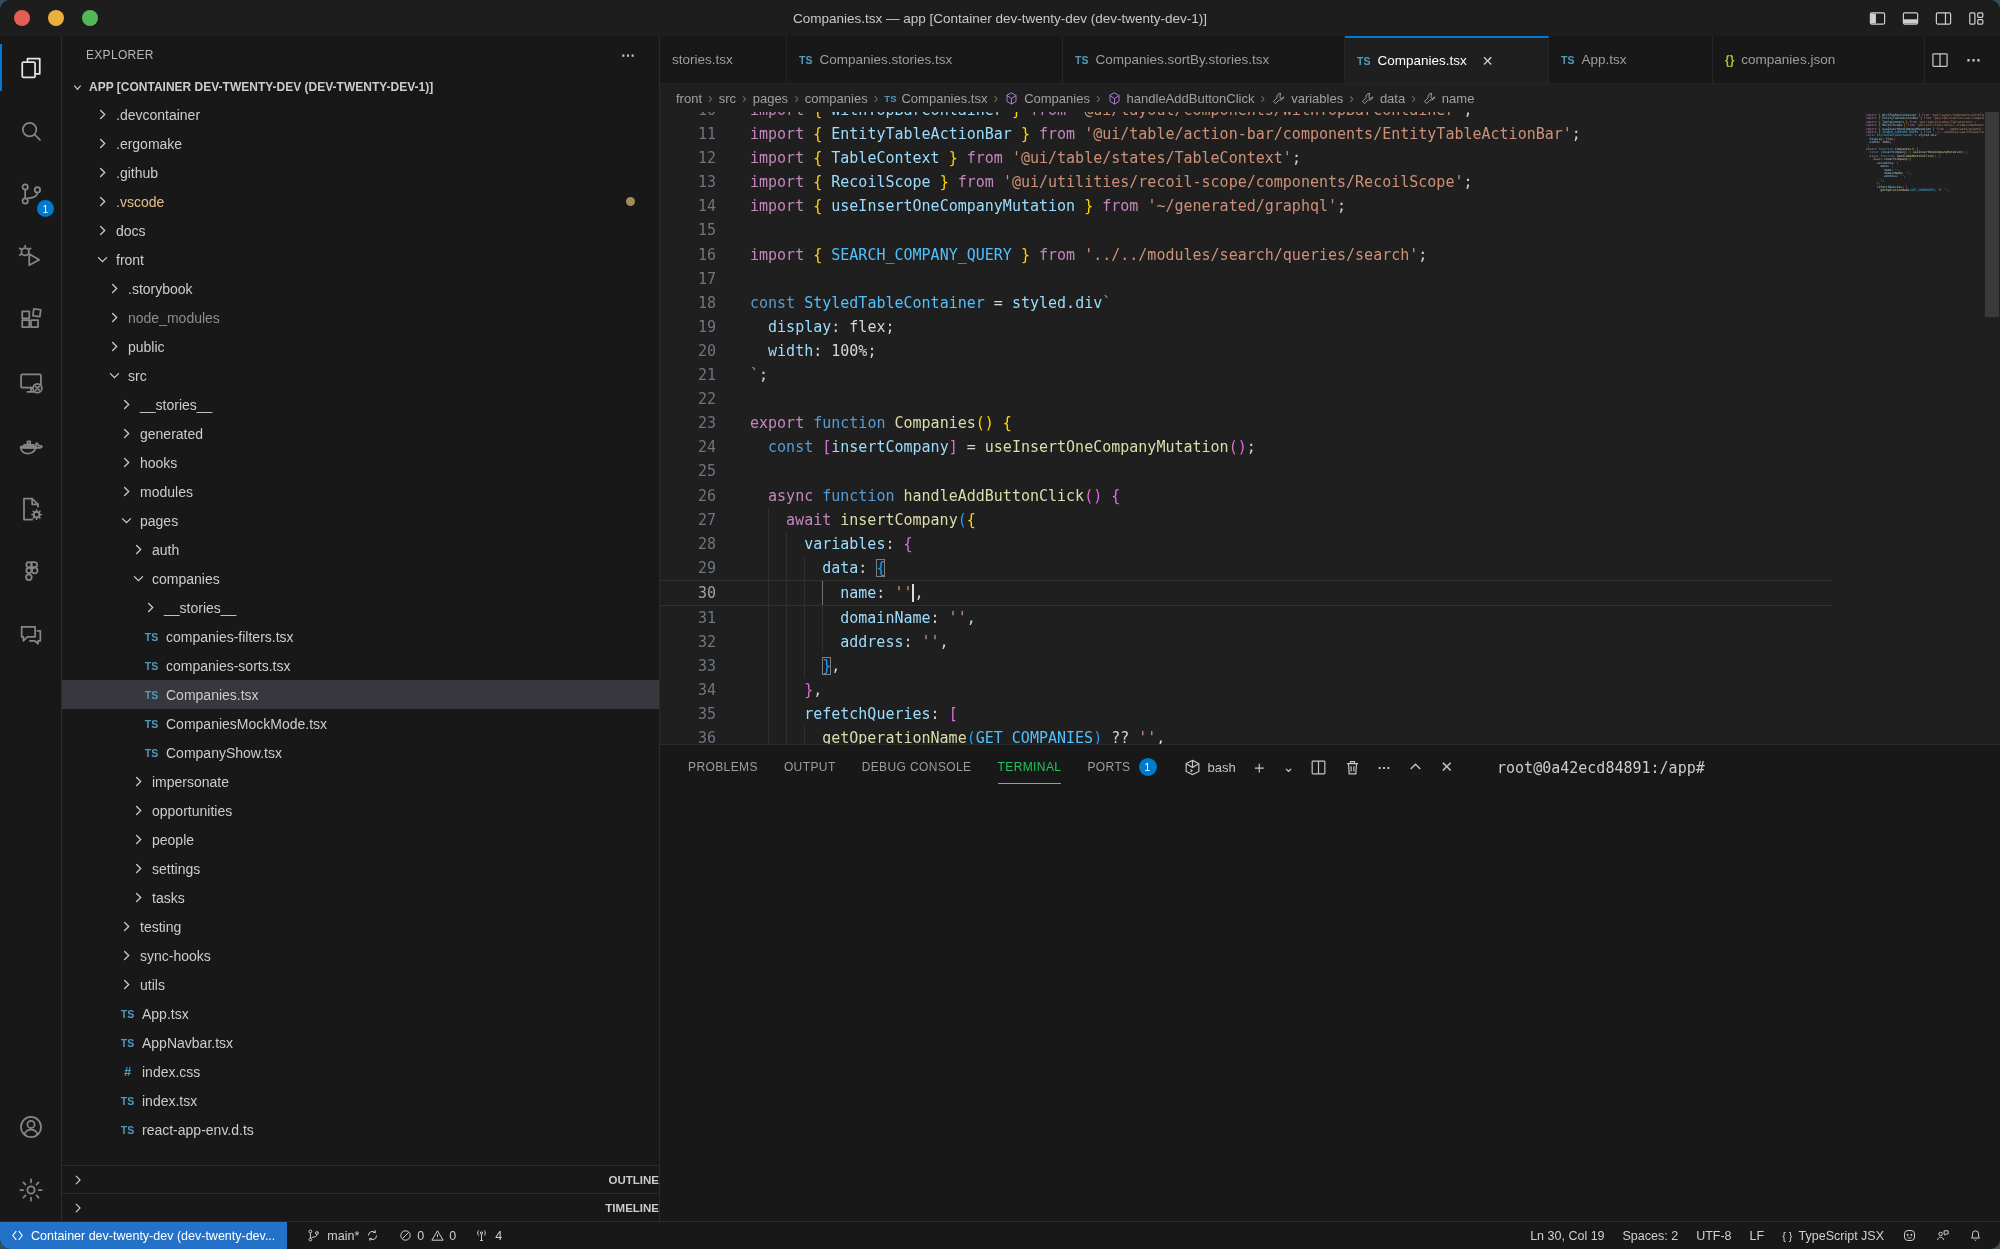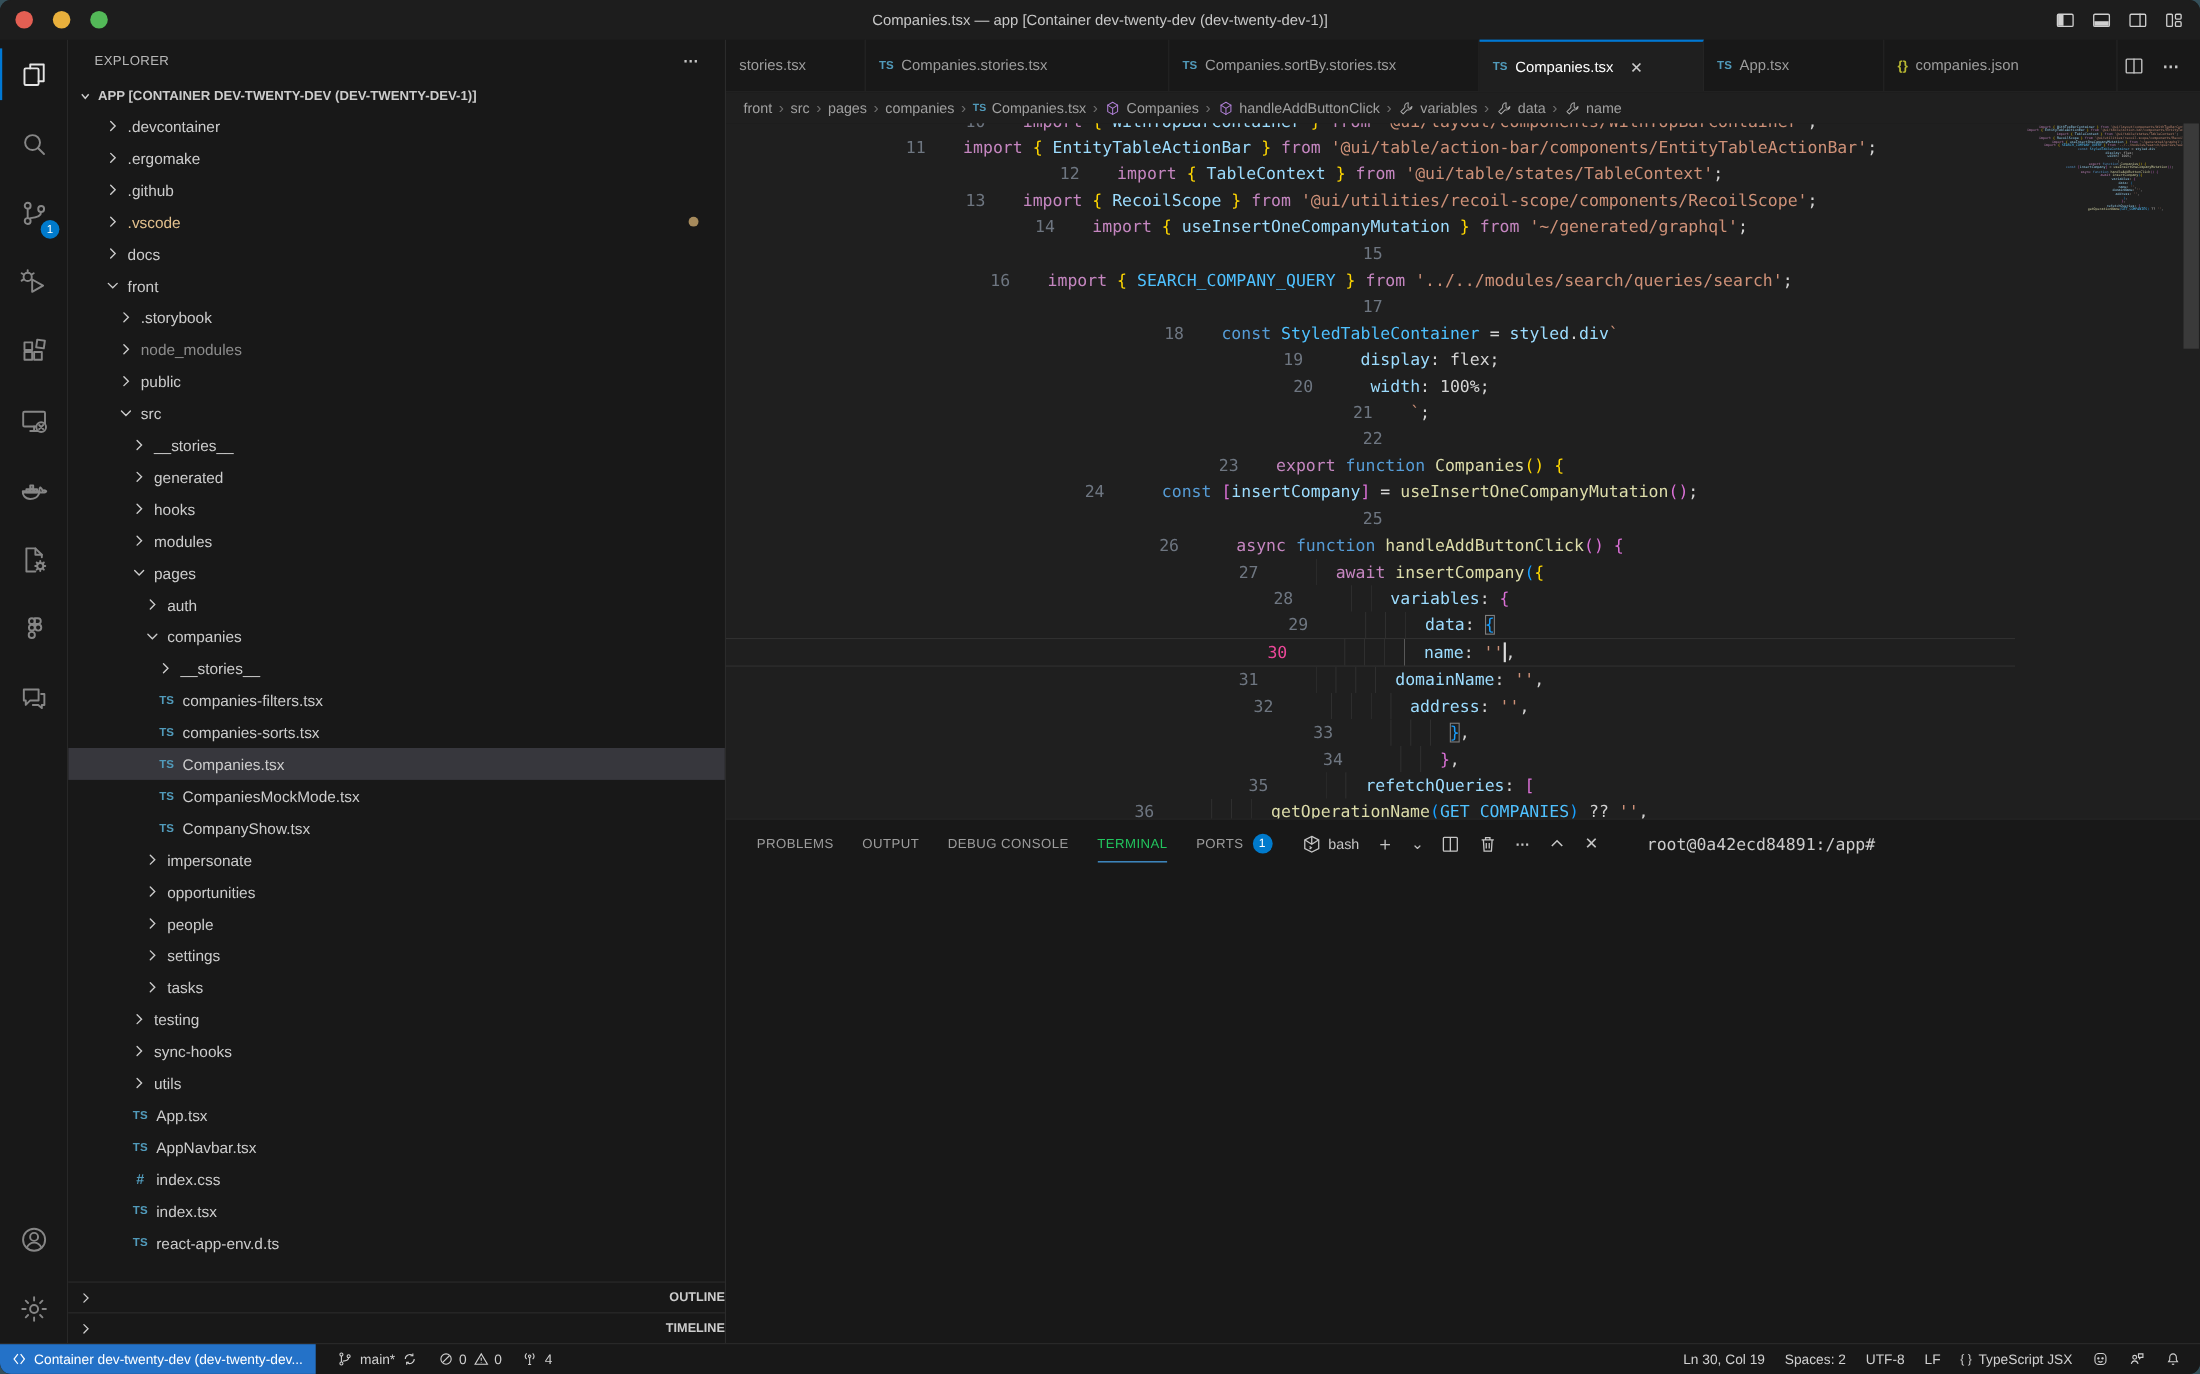--- a/index.html
+++ b/index.html
@@ -71,25 +71,25 @@
   .crumb .cico svg { width:15px; height:15px; display:block; }
   .crumb-sep { color:#6e6e6e; margin:0 3px; font-size:14px; }
   .cico.ts { color:#519aba; font-size:9.5px; font-weight:bold; }
   .cico.method { color:#b180d7; }
   .cico.prop { color:#aaaaaa; }
 
   
   #editor { flex:1; position:relative; overflow:hidden; background:#1f1f1f; display:flex; min-height:0; }
   #code-scroll { flex:1; overflow:hidden; position:relative; }
   #code-lines { margin-top:-14px; font-family:"DejaVu Sans Mono",monospace; font-size:15px; line-height:24.1px; }
-  .cl { display:flex; white-space:pre;justify-content:center; }
+  .cl { display:flex; white-space:pre; }
   .cl .gut { width:56px; flex:none; text-align:right; color:#6e7681; user-select:none; }
   .cl .ctext { padding-left:34px; }
   .cl.current { border-top:1px solid #303030; border-bottom:1px solid #303030; }
-  .cl.current .gut { color:#ec4899; }
+  .cl.current .gut { color:#a3a3a3; }
   .ind { display:inline-block; width:2ch; }
   .ind.g { box-shadow:inset 1px 0 0 #2f2f2f; }
   .ind.ga { box-shadow:inset 1px 0 0 #707070; }
   .tk-kw{color:#c586c0;} .tk-kb{color:#569cd6;} .tk-id{color:#9cdcfe;} .tk-fn{color:#dcdcaa;}
   .tk-str{color:#ce9178;} .tk-cn{color:#4fc1ff;} .tk-pl{color:#d4d4d4;}
   .tk-b1{color:#ffd700;} .tk-b2{color:#da70d6;} .tk-b3{color:#179fff;}
   .match { outline:1px solid #7e7e7e; outline-offset:-1px; }
   .caret { display:inline-block; width:0; border-left:2px solid #dcdcdc; height:18px; vertical-align:text-bottom; }
 
   

